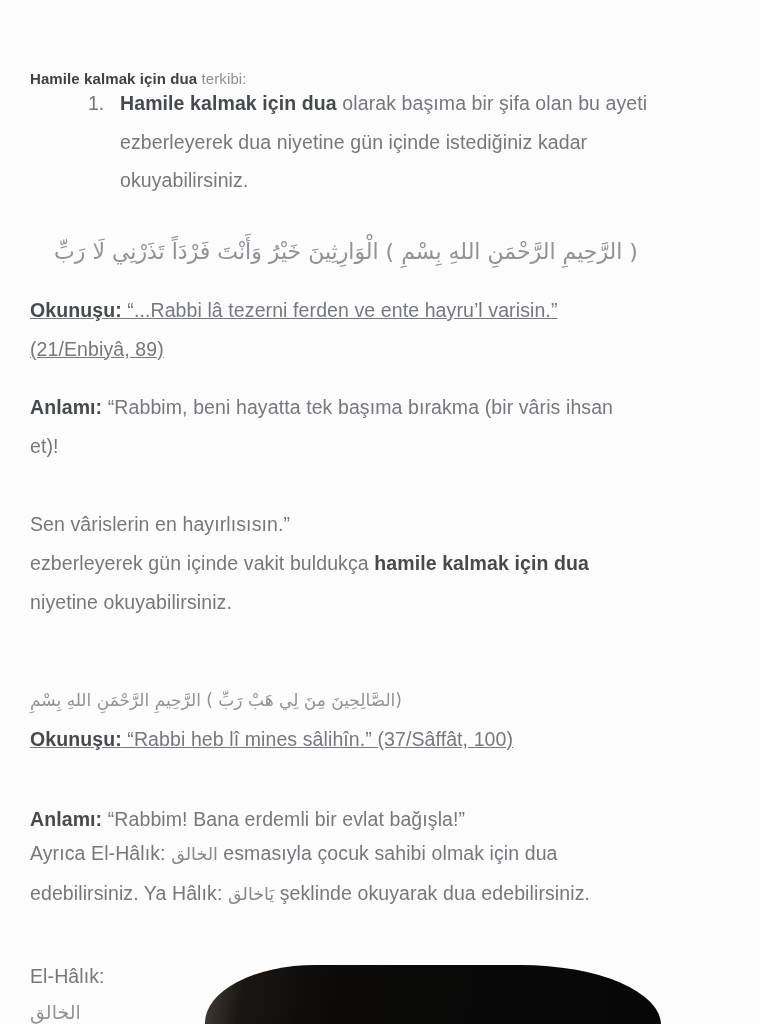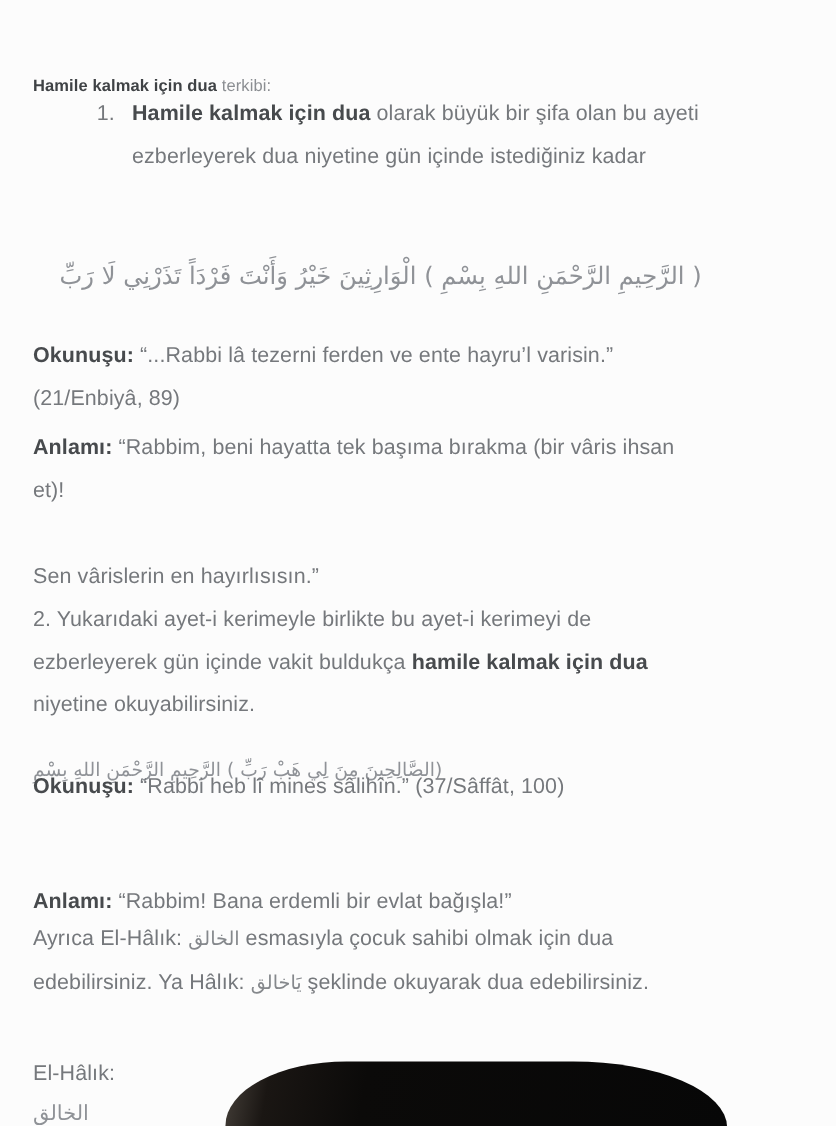--- a/index.html
+++ b/index.html
@@ -13,25 +13,25 @@
   .b { font-weight:700; color:#474a4d; }
   .heading { top:16px; font-size:15px; line-height:38px;margin-top:44px; }
   .heading .b { color:#3f4245; }
   .lt { color:#8b8e92; font-weight:400; }
   .list-num { position:absolute; left:88px; top:84px; font-size:19.5px; line-height:38.5px; }
   .item1-text { left:120px; top:84px; width:620px; }
   .ar { font-family:"DejaVu Sans",sans-serif; color:#8f9297; }
   .arabic-1 { left:0; top:233px; width:692px; text-align:center; font-size:22px; line-height:38px; direction:ltr; }
   .arabic-2 { top:681px; font-size:17px; line-height:38px; direction:ltr; }
   .ar-inline { font-family:"DejaVu Sans",sans-serif; color:#85888c; font-size:17.5px; }
-  .okunusu-1 { top:304px; }
+  .okunusu-1 { top:291px;text-decoration:underline; }
   .anlami-1 { top:388px; }
   .sen-line { top:505px; }
   .para-2 { top:544px; width:680px; }
-  .okunusu-2 { top:696px; }
+  .okunusu-2 { top:720px;text-decoration:underline; }
   .anlami-2 { top:800px;text-align:center; }
   .ayrica { top:834px; width:690px; }
   .el-halik { top:957px; }
   .arabic-3 { top:993px; font-size:19px; }
   .bottom-image {
     position:absolute; left:205px; top:965px; width:456px; height:60px;
     background:linear-gradient(100deg,#46403a 0%,#1a1613 9%,#0b0a09 28%,#070707 100%);
     border-radius:110px 140px 0 0 / 58px 60px 0 0;
   }
 </style>
@@ -39,40 +39,40 @@
 <body>
 
 <div class="page">
 
   <div class="block heading">
     <span class="b">Hamile kalmak için dua</span><span class="lt"> terkibi:</span>
   </div>
 
   <span class="list-num">1.</span>
   <div class="block item1-text">
-    <div><span class="b">Hamile kalmak için dua</span><span> olarak büyük bir şifa olan bu ayeti</span></div>
+    <div><span class="b">Hamile kalmak için dua</span><span> olarak başıma bir şifa olan bu ayeti</span></div>
     <div>ezberleyerek dua niyetine gün içinde istediğiniz kadar</div>
+    <div>okuyabilirsiniz.</div>
   </div>
 
   <div class="block ar arabic-1">رَبِّ‎ لَا‎ تَذَرْنِي‎ فَرْدَاً‎ وَأَنْتَ‎ خَيْرُ‎ الْوَارِثِينَ‎ ( بِسْمِ‎ اللهِ‎ الرَّحْمَنِ‎ الرَّحِيمِ‎ )</div>
 
   <div class="block okunusu-1">
     <div><span class="b">Okunuşu:</span><span> “...Rabbi lâ tezerni ferden ve ente hayru’l varisin.”</span></div>
     <div>(21/Enbiyâ, 89)</div>
   </div>
 
   <div class="block anlami-1">
     <div><span class="b">Anlamı:</span><span> “Rabbim, beni hayatta tek başıma bırakma (bir vâris ihsan</span></div>
     <div>et)!</div>
   </div>
 
   <div class="block sen-line">Sen vârislerin en hayırlısısın.”</div>
 
   <div class="block para-2">
-    <div>2. Yukarıdaki ayet-i kerimeyle birlikte bu ayet-i kerimeyi de</div>
     <div><span>ezberleyerek gün içinde vakit buldukça </span><span class="b">hamile kalmak için dua</span></div>
     <div>niyetine okuyabilirsiniz.</div>
   </div>
 
   <div class="block ar arabic-2">بِسْمِ‎ اللهِ‎ الرَّحْمَنِ‎ الرَّحِيمِ‎  ( رَبِّ‎ هَبْ‎ لِي‎ مِنَ‎ الصَّالِحِينَ)</div>
 
   <div class="block okunusu-2">
     <span class="b">Okunuşu:</span><span> “Rabbi heb lî mines sâlihîn.” (37/Sâffât, 100)</span>
   </div>
 

